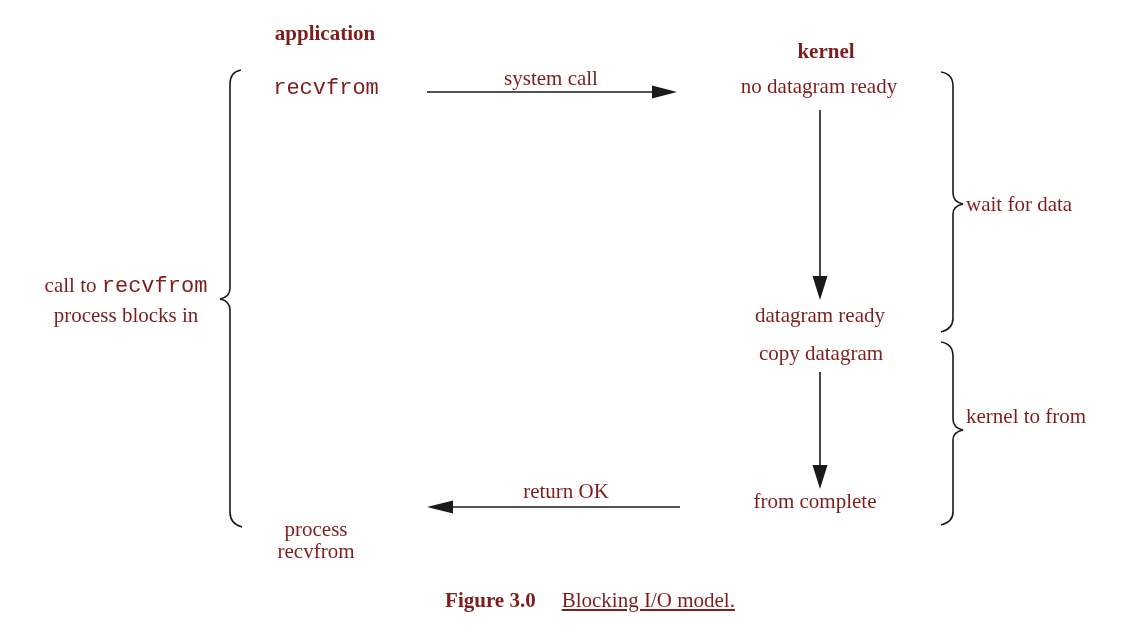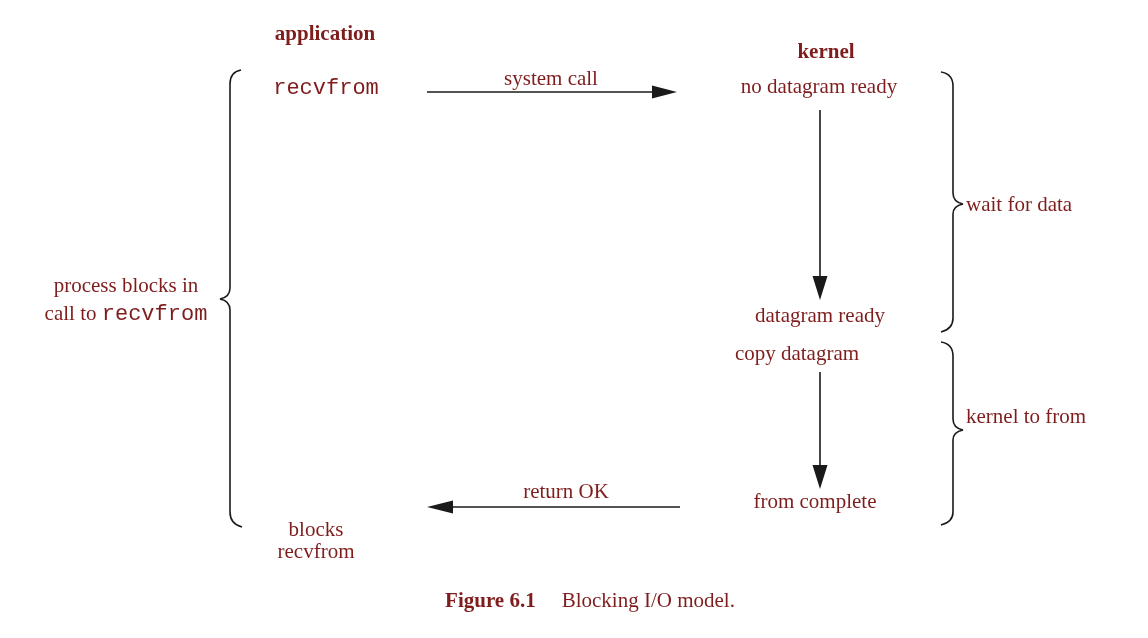--- a/index.html
+++ b/index.html
@@ -34,21 +34,21 @@
     text-align: center;
   }
   .bold { font-weight: bold; }
   .mono {
     font-family: "Liberation Mono", "DejaVu Sans Mono", monospace;
     font-size: 22px;
   }
   .two-line { line-height: 26px; }
   .tight { line-height: 22px; }
   .wide { line-height: 28px; }
-  .caption-text { margin-left: 26px; }
+  .caption-text { margin-left: 26px; text-decoration: underline; }
 </style>
 </head>
 <body>
 
 <div class="canvas">
 
   <svg class="diagram-svg" viewBox="0 0 1148 638" xmlns="http://www.w3.org/2000/svg">
 
     <path d="M 241 70 Q 230 72 230 84 L 230 288 Q 230 297 220 299 Q 230 301 230 310 L 230 512 Q 230 524 242 527" fill="none" stroke="#1a1a1a" stroke-width="1.6"></path>
 
@@ -68,40 +68,40 @@
     <line x1="680" y1="507" x2="450" y2="507" stroke="#1a1a1a" stroke-width="1.6"></line>
     <polygon points="427,507 453,500.5 453,513.5" fill="#1a1a1a"></polygon>
   </svg>
 
   <div class="lbl center bold" style="left:325px; top:22px">application</div>
   <div class="lbl center bold" style="left:826px; top:40px">kernel</div>
 
   <div class="lbl center mono" style="left:326px; top:77px">recvfrom</div>
 
   <div class="lbl center tight" style="left:316px; top:518px">
-    <div>blocks</div>
+    <div>process</div>
     <div>recvfrom</div>
   </div>
 
   <div class="lbl center" style="left:551px; top:67px">system call</div>
   <div class="lbl center" style="left:566px; top:480px">return OK</div>
 
   <div class="lbl center" style="left:819px; top:75px">no datagram ready</div>
   <div class="lbl center" style="left:820px; top:304px">datagram ready</div>
-  <div class="lbl center" style="left:797px; top:342px">copy datagram</div>
+  <div class="lbl center" style="left:821px; top:342px">copy datagram</div>
   <div class="lbl center" style="left:815px; top:490px">from complete</div>
 
   <div class="lbl wide" style="left:126px; top:271px; transform:translateX(-50%); text-align:center">
+    <div><span>call to </span><span class="mono">recvfrom</span></div>
     <div>process blocks in</div>
-    <div><span>call to </span><span class="mono">recvfrom</span></div>
   </div>
 
   <div class="lbl" style="left:966px; top:193px">wait for data</div>
 
   <div class="lbl two-line" style="left:966px; top:403px">
     <div>kernel to from</div>
   </div>
 
   <div class="lbl center" style="left:590px; top:589px">
-    <span class="bold">Figure 6.1</span><span class="caption-text">Blocking I/O model.</span>
+    <span class="bold">Figure 3.0</span><span class="caption-text">Blocking I/O model.</span>
   </div>
 
 </div>
 
 </body></html>

